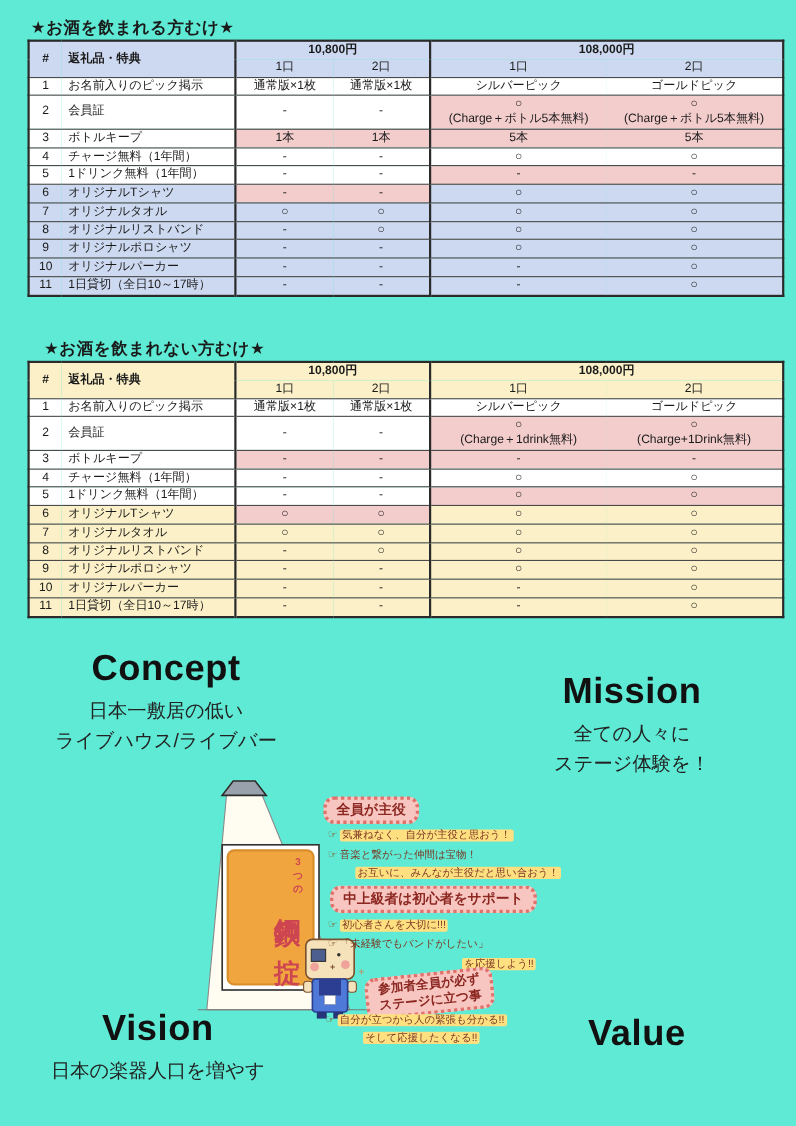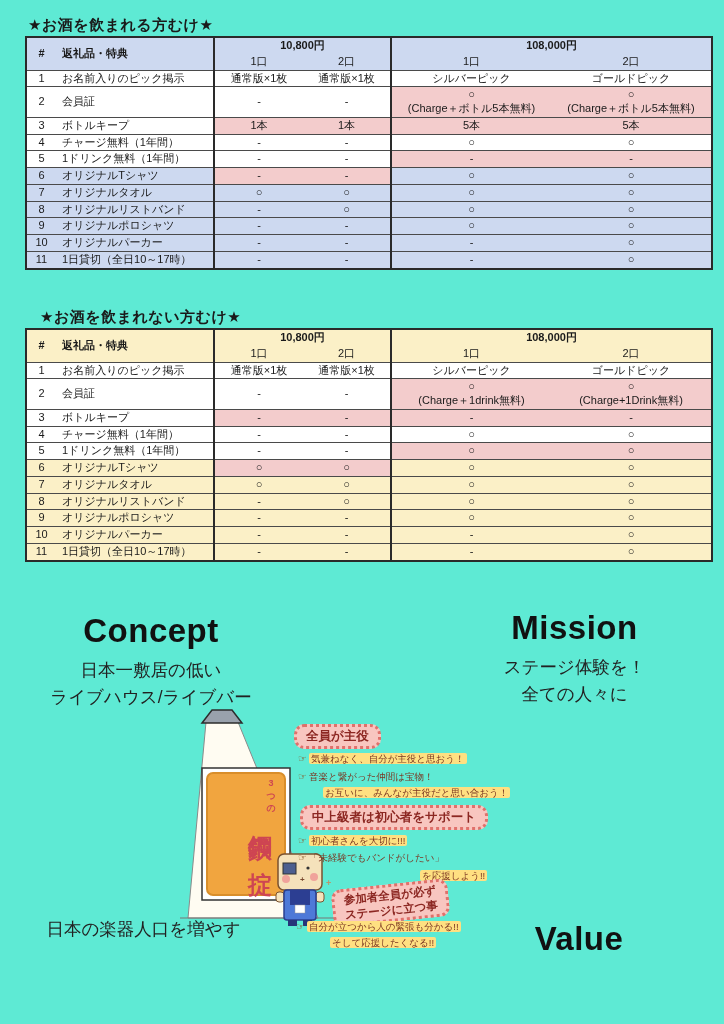--- a/index.html
+++ b/index.html
@@ -19,21 +19,21 @@
   table.rewards .sub-th{border-top:none;font-weight:normal;}
   table.rewards .th-item,table.rewards td.label{text-align:left;padding-left:6px;}
   .t-blue thead th{background:#cdd9f0;}
   .t-yellow thead th{background:#fbf0c7;}
   .bg-w{background:#ffffff;} .bg-p{background:#f3cccc;} .bg-b{background:#cdd9f0;} .bg-y{background:#fbf0c7;}
 
   
   .stmt{position:absolute;text-align:center;}
   .stmt h2{margin:0 0 8px 0;font-size:33px;font-weight:bold;color:#111;line-height:1.1;letter-spacing:.5px;}
   .stmt .ln{font-size:17.5px;line-height:1.55;color:#222;}
-  #concept{left:26px;top:613px;width:250px;}
+  #concept{left:26px;top:589px;width:250px;}
   #mission{left:452px;top:610px;width:245px;}
   #vision{left:26px;top:916px;width:235px;}
   #value{left:448px;top:921px;width:262px;}
 
   
   #illus{position:absolute;left:180px;top:706px;width:360px;height:270px;}
   #illus .abs{position:absolute;}
   .banner{position:absolute;display:inline-block;background:#f8c6c0;border:3px dotted #e0716b;
     border-radius:10px;color:#8c2722;font-weight:bold;font-size:12.5px;padding:1px 9px;white-space:nowrap;}
   .note{position:absolute;font-size:9.5px;font-weight:normal;color:#7b3622;white-space:nowrap;}
@@ -287,24 +287,25 @@
       </tbody>
   </table>
 
   <div id="concept" class="stmt">
     <h2>Concept</h2>
     <div class="ln">日本一敷居の低い</div>
     <div class="ln">ライブハウス/ライブバー</div>
   </div>
   <div id="mission" class="stmt">
     <h2>Mission</h2>
+    <div class="ln">全ての人々に</div>
     <div class="ln">ステージ体験を！</div>
-    <div class="ln">全ての人々に</div>
   </div>
   <div id="vision" class="stmt">
+    <h2>Vision</h2>
     <div class="ln">日本の楽器人口を増やす</div>
   </div>
   <div id="value" class="stmt">
     <h2>Value</h2>
   </div>
 
   <div id="illus">
     <svg class="abs" style="left:0;top:0;" width="160" height="260" viewBox="0 0 160 260">
 
       <polygon points="26,16 58,16 138,212 8,212" fill="#fffcf2" stroke="#8a8a8a" stroke-width="1"></polygon>

